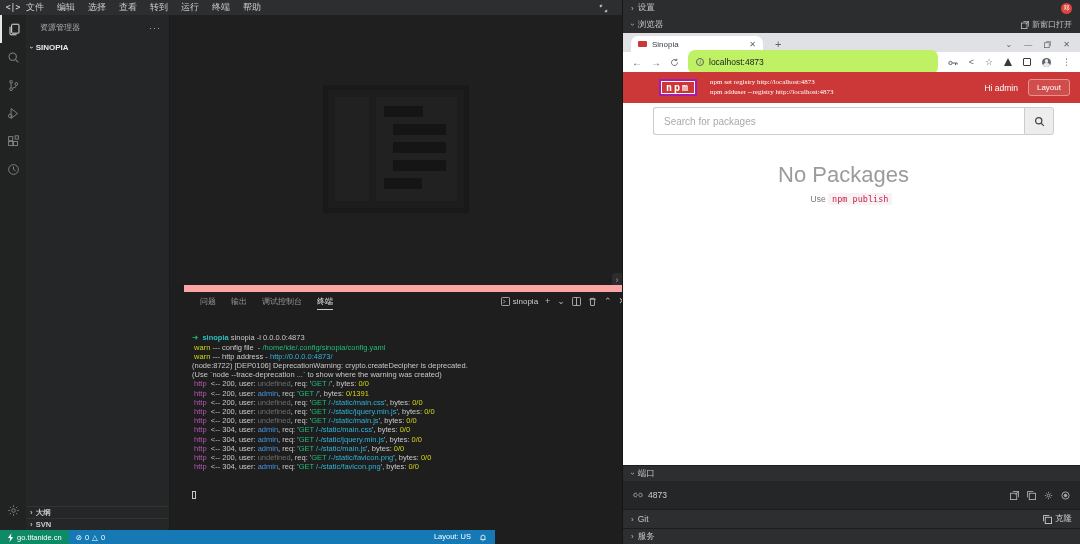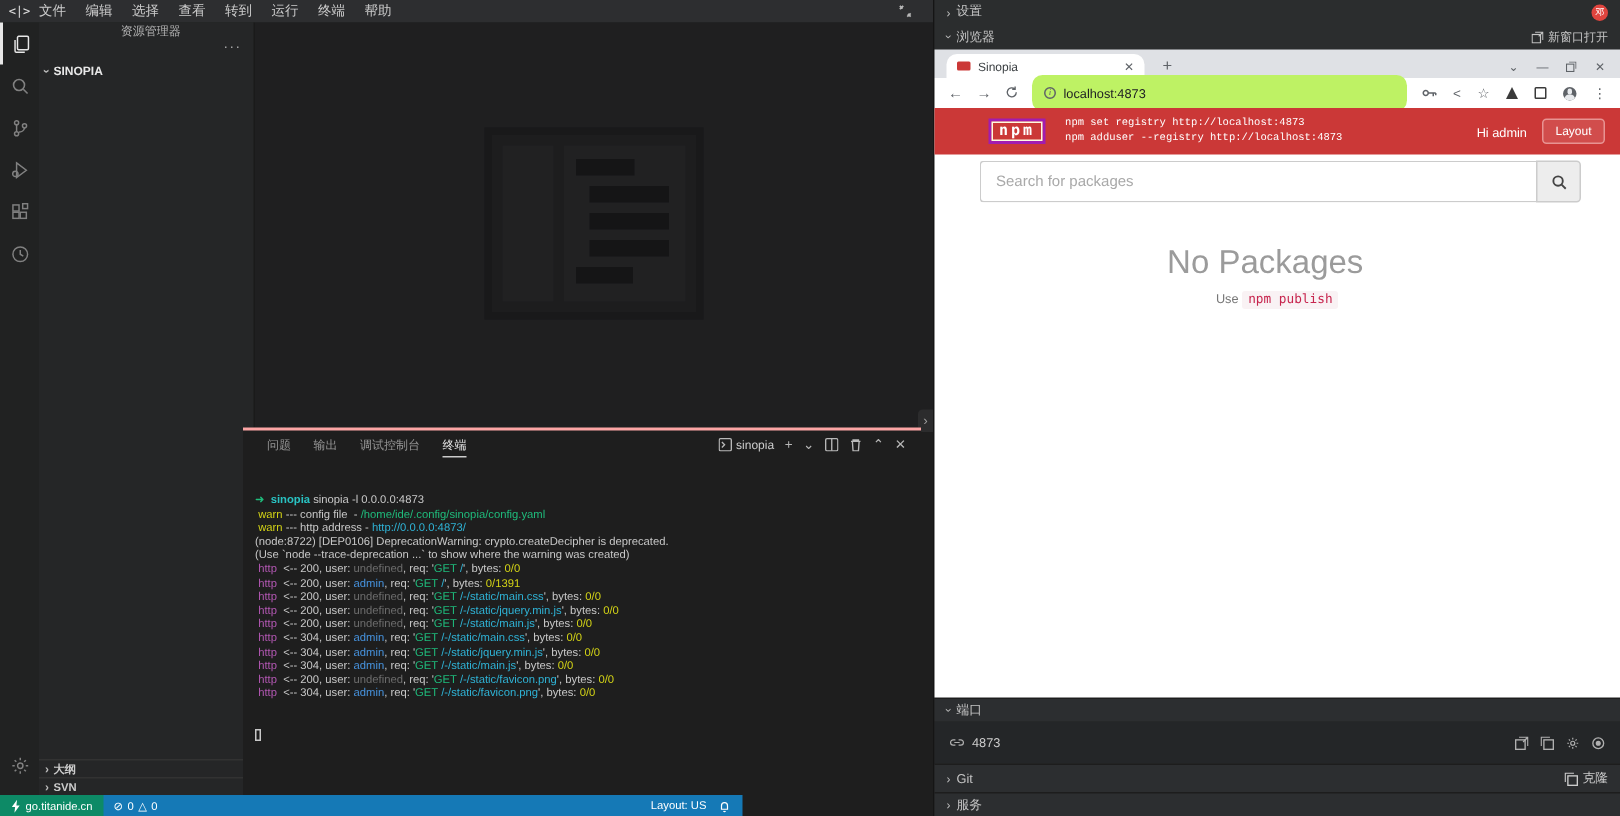--- a/index.html
+++ b/index.html
@@ -15,41 +15,41 @@
 
   
   #activitybar { left:0; top:15px; width:26px; height:515px; background:#212222; display:flex; flex-direction:column; align-items:center; }
   .ab-item { width:26px; height:28px; display:flex; align-items:center; justify-content:center; color:#818181; }
   .ab-item.active { color:#e7e7e7; border-left:2px solid #e7e7e7; }
   .ab-item svg { display:block; }
   .ab-gear { margin-top:auto; margin-bottom:6px; }
 
   
   #sidebar { left:26px; top:15px; width:144px; height:515px; background:#252627; border-right:1px solid #1a1a1a; }
-  .sb-header { height:25px; display:flex; align-items:center; padding:0 8px 0 14px; font-size:8px; color:#b3b3b3;flex-direction:column; }
+  .sb-header { height:25px; display:flex; align-items:center; padding:0 8px 0 14px; font-size:8px; color:#b3b3b3; }
   .sb-more { margin-left:auto; letter-spacing:1px; color:#b3b3b3; font-size:9px; }
   .sb-folder { height:14px; display:flex; align-items:center; gap:3px; padding-left:4px; font-size:8px; font-weight:bold; color:#e8e8e8; }
   .chev { font-size:8px; color:#bdbdbd; display:inline-block; }
   .chev.down { transform:rotate(90deg); }
   .sb-bottom { position:absolute; bottom:0; left:0; right:0; }
   .sb-sec { height:12px; display:flex; align-items:center; gap:3px; padding-left:4px; font-size:7.5px; font-weight:bold; color:#cccccc; border-top:1px solid #323232; }
 
   
   #editor { left:170px; top:15px; width:452px; height:270px; background:#1f1f20; }
   .watermark { position:absolute; left:153px; top:70px; width:146px; height:128px; border:5px solid #19191a; background:#1d1d1e; display:flex; padding:7px; gap:7px; }
   .wm-left { width:34px; background:#212122; }
   .wm-right { flex:1; background:#212122; padding:9px 8px; display:flex; flex-direction:column; gap:7px; }
   .wm-bar { height:11px; background:#151516; }
   .wm-bar.b1 { width:60%; }
   .wm-bar.b2 { width:82%; margin-left:14%; }
   .wm-bar.b5 { width:58%; }
   .panel-expander { position:absolute; right:0; top:258px; width:10px; height:15px; background:#2c2c2d; border-radius:3px 0 0 3px; color:#9d9d9d; font-size:9px; line-height:14px; text-align:center; }
 
   
-  #panel { left:162px; top:285px; width:452px; height:245px; background:#1e1e1e; border-top:2px solid #fca5a5; }
+  #panel { left:184px; top:285px; width:452px; height:245px; background:#1e1e1e; border-top:7px solid #fca5a5; }
   .pn-tabs { height:18px; display:flex; align-items:center; padding:0 10px 0 16px; gap:15px; }
   .pn-tab { font-size:8px; color:#969696; padding:3px 0 2px; }
   .pn-tab.active { color:#e7e7e7; border-bottom:1px solid #cccccc; }
   .pn-actions { margin-left:auto; display:flex; align-items:center; gap:7px; color:#b8b8b8; font-size:9px; }
   .pn-actions .term-sel { display:flex; align-items:center; gap:3px; font-size:8px; color:#cccccc; }
   .mini-ico { width:9px; height:9px; display:inline-block; }
   #terminal { padding:5px 0 0 8px; font-family:Liberation Sans, sans-serif; font-size:7.5px; line-height:9.2px; white-space:pre; }
   .seg.fg{color:#c8c8c8} .seg.g{color:#1fbc7c} .seg.y{color:#d3d316} .seg.cy{color:#2fb3d6}
   .seg.m{color:#b257b2} .seg.b{color:#4794e0} .seg.dim{color:#6d6d6d} .seg.cb{color:#29c2c2;font-weight:bold}
   .cursor-block { display:inline-block; width:4px; height:8px; border:1px solid #c8c8c8; vertical-align:middle; }
@@ -85,21 +85,21 @@
   .sq-ico { width:8px; height:8px; border:1.5px solid #3a3a3a; border-radius:1px; }
   .person { width:9px; height:9px; border-radius:50%; background:#5f6368; position:relative; overflow:hidden; }
   .person::before { content:""; position:absolute; left:2.7px; top:1.5px; width:3.5px; height:3.5px; border-radius:50%; background:#e8eaed; }
   .person::after { content:""; position:absolute; left:1.2px; top:5.6px; width:6.5px; height:4px; border-radius:3px 3px 0 0; background:#e8eaed; }
 
   
   .browser-content { height:393px; background:#ffffff; position:relative; }
   .npm-banner { height:31px; background:#cb3837; display:flex; align-items:center; padding:0 10px 0 36px; }
   .npm-logo { background:#a21caf; padding:2px; }
   .npm-logo > div { border:1.5px solid #fff8e1; background:#cb3837; color:#ffffff; font-family:"DejaVu Sans Mono",monospace; font-weight:bold; font-size:10px; padding:0 4px; letter-spacing:2px; }
-  .npm-cmds { margin-left:13px; color:#ffffff; font-family:Liberation Mono, monospace; font-size:7px; line-height:9.5px; }
+  .npm-cmds { margin-left:13px; color:#ffffff; font-family:Liberation Serif, serif; font-size:7px; line-height:9.5px; }
   .npm-right { margin-left:auto; display:flex; align-items:center; gap:10px; }
   .hi-admin { color:#ffffff; font-size:8.5px; }
   .logout-btn { background:#d14d4c; border:1px solid #e89392; border-radius:3px; color:#ffffff; font-size:8px; padding:3px 8px; }
   .search-wrap { position:absolute; left:30px; right:26px; top:35px; height:28px; display:flex; }
   .search-input { flex:1; border:1px solid #cccccc; border-right:none; border-radius:3px 0 0 3px; padding:0 10px; font-size:10px; color:#555; font-family:"Liberation Sans",sans-serif; outline:none; }
   .search-input::placeholder { color:#a9a9a9; }
   .search-btn { width:30px; background:#ededed; border:1px solid #cccccc; border-radius:0 3px 3px 0; display:flex; align-items:center; justify-content:center; }
   .empty-title { position:absolute; top:90px; left:0; right:16px; text-align:center; font-size:22px; color:#9b9b9b; font-weight:400; }
   .empty-hint { position:absolute; top:122px; left:0; right:0; text-align:center; font-size:8.5px; color:#777777; }
   .empty-hint code { font-family:"DejaVu Sans Mono",monospace; color:#c7254e; background:#f9f2f4; padding:1px 4px; border-radius:2px; font-size:8.5px; }

